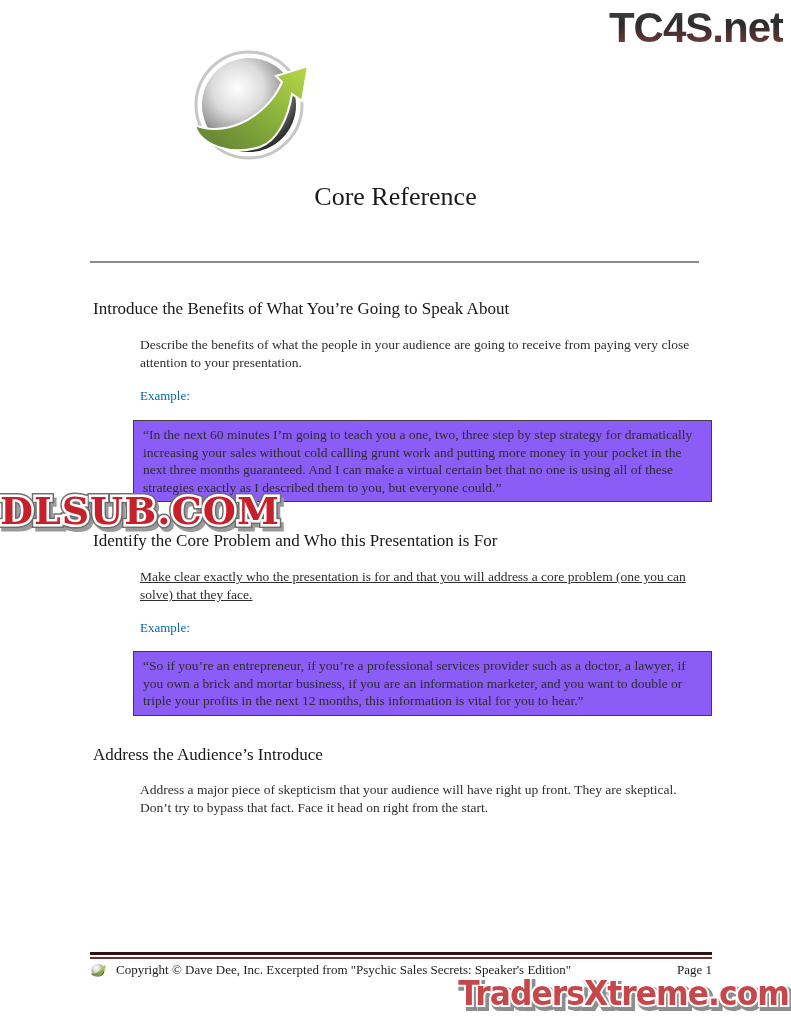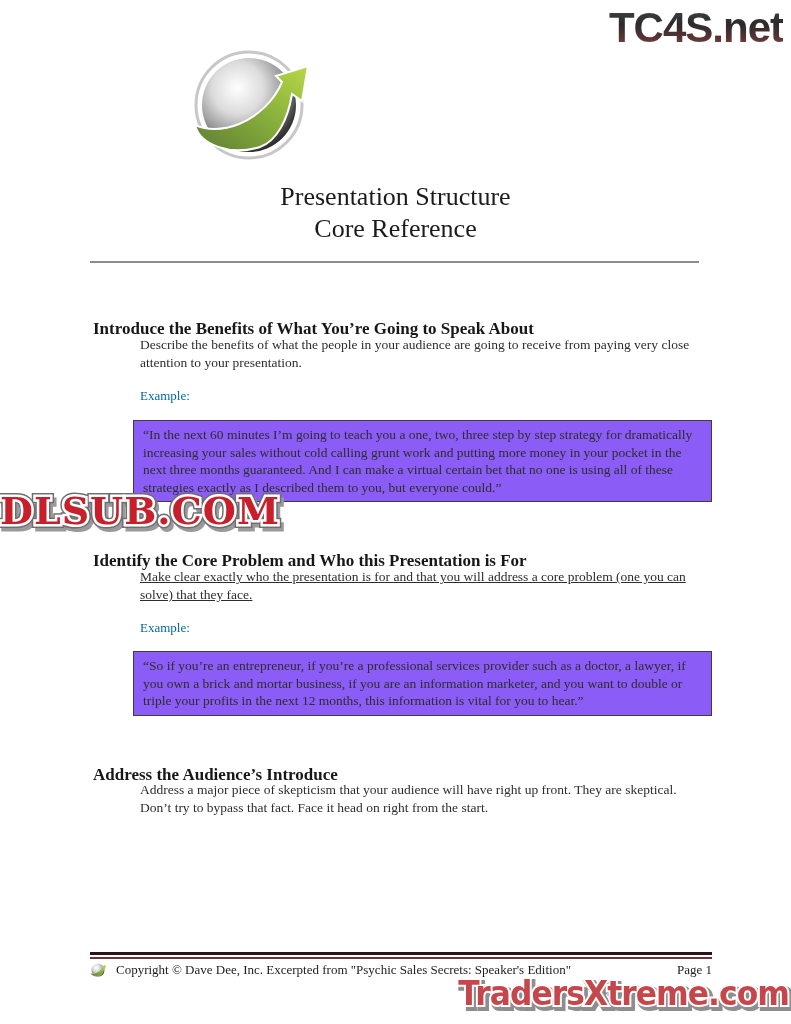--- a/index.html
+++ b/index.html
@@ -39,21 +39,21 @@
     text-align:center; font-size:26px; line-height:32px; color:#1b1b1b;
   }
   .divider {
     position:absolute; top:261px; left:90px; width:609px; height:2px;
     background:#8c8c8c;
   }
 
   
   .sec-head {
     position:absolute; left:93px;
-    font-size:17px; font-weight:bold; color:#171717; white-space:nowrap;margin-top:20px;
+    font-size:17px; font-weight:normal; color:#171717; white-space:nowrap;
   }
   .sec-body {
     position:absolute; left:140px;
     font-size:13.5px; line-height:18px; color:#2d2d2d;
   }
   .ex-label { position:absolute; left:140px; font-size:13px; color:#0369a1; }
   .ex-box {
     position:absolute; left:133px; width:579px;
     border:1px solid #3d3d3d; padding:5px 9px;
     font-size:13.5px; line-height:17.5px; color:#2d2d2d; background:#8b5cf6;
@@ -122,21 +122,20 @@
           <stop offset="100%" stop-color="#b9d848"></stop>
         </linearGradient>
       </defs>
       <circle cx="57" cy="59" r="53" fill="none" stroke="#c7c7c7" stroke-width="3"></circle>
       <circle cx="57" cy="59" r="47" fill="url(#sph)"></circle>
       <path d="M3,79 C8,99 38,110 68,101 C85,95 96,73 100,48 L110,55 L116,20 L84,30 L90,36 C82,55 66,70 47,78 C30,85 14,84 3,79 Z" fill="url(#arr)" stroke="#ffffff" stroke-width="2"></path>
     </svg>
   </div>
 
   <div class="doc-title">
-    <div>Presentation Structure</div>
     <div>Core Reference</div>
   </div>
   <div class="divider"></div>
 
   <div class="sec-head h1">Introduce the Benefits of What You’re Going to Speak About</div>
   <div class="sec-body p1">Describe the benefits of what the people in your audience are going to receive from paying very close attention to your presentation.</div>
   <div class="ex-label e1">Example:</div>
   <div class="ex-box b1">“In the next 60 minutes I’m going to teach you a one, two, three step by step strategy for dramatically increasing your sales without cold calling grunt work and putting more money in your pocket in the next three months guaranteed.  And I can make a virtual certain bet that no one is using all of these strategies exactly as I described them to you, but everyone could.”</div>
 
   <div class="stacked dlsub">

